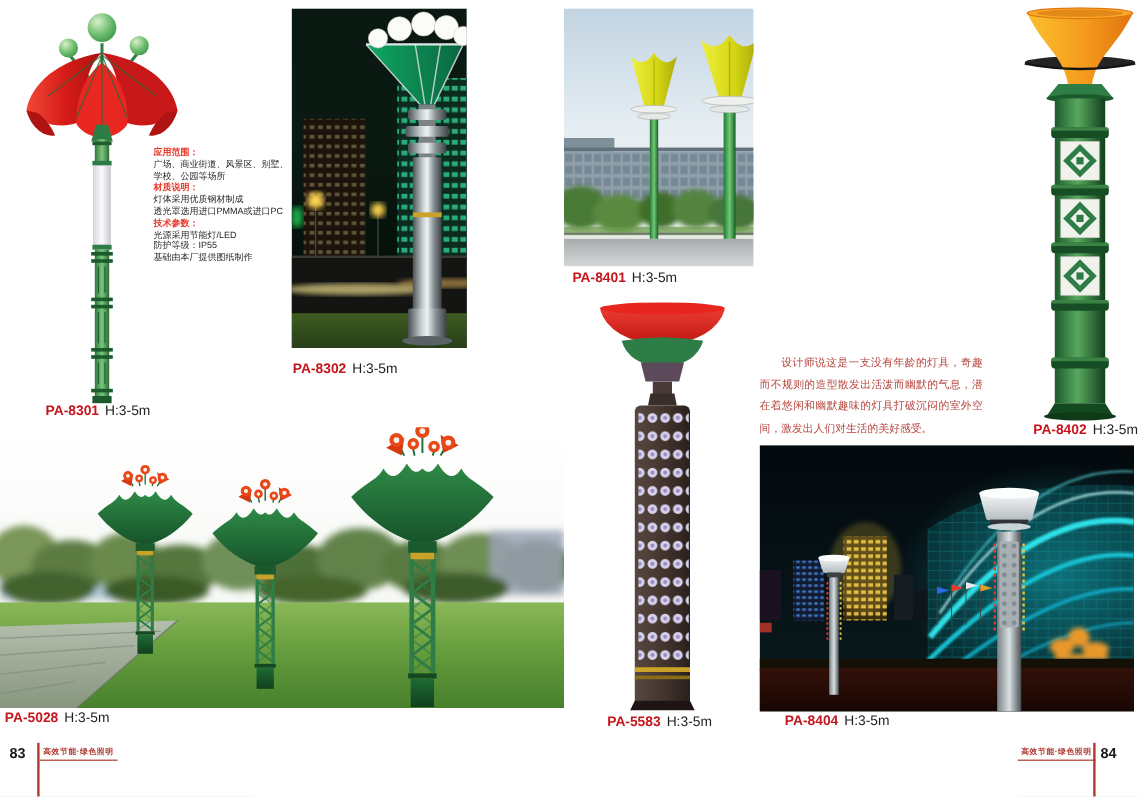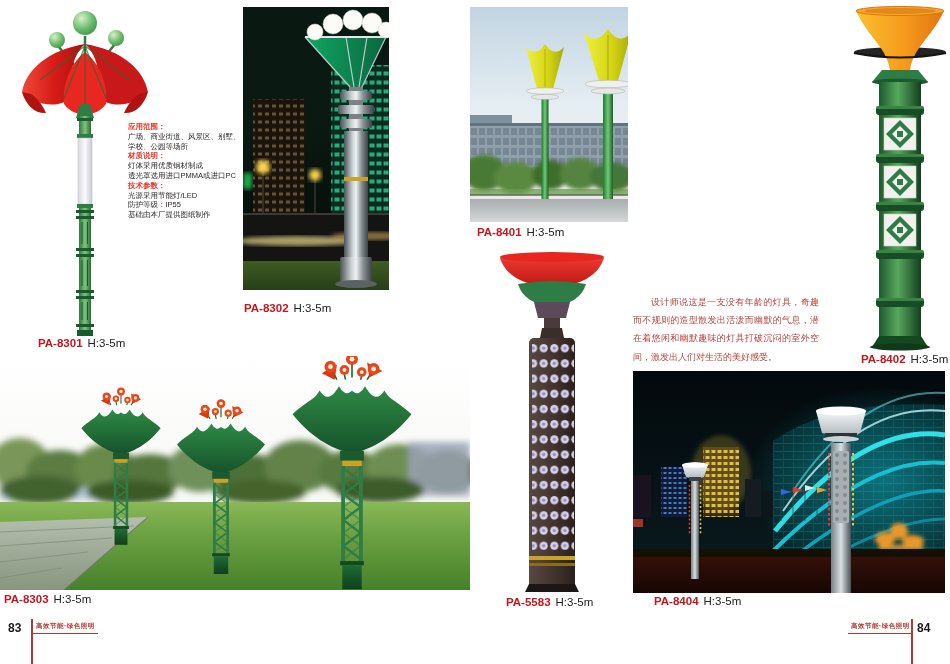--- a/index.html
+++ b/index.html
@@ -409,21 +409,21 @@
       <rect y="146" width="470" height="88" fill="url(#f-grass)"></rect>
       <path d="M0,166 L148,161 L64,234 L0,234 Z" fill="url(#f-stone)"></path>
       <path d="M0,176 L134,170 M0,190 L112,182 M0,206 L88,196 M0,222 L62,212" stroke="#7e8c7a" stroke-width="1" opacity=".7" fill="none"></path>
       <path d="M148,161 L64,234" stroke="#6a7866" stroke-width="1.2" opacity=".8" fill="none"></path>
       <use href="#f-lamp" transform="translate(121,52) scale(0.72)"></use>
       <use href="#f-lamp" transform="translate(221,66) scale(0.8)"></use>
       <use href="#f-lamp" transform="translate(352,28) scale(1.08)"></use>
     </svg>
   </div>
   <div class="prod-label" style="left:4px;top:592px;">
-    <span class="model">PA-8303</span><span class="hval">H:3-5m</span>
+    <span class="model">PA-5028</span><span class="hval">H:3-5m</span>
   </div>
 
   <div class="abs" style="left:633px;top:371px;">
     <svg width="312" height="222" viewBox="0 0 312 222">
       <defs>
         <linearGradient id="g-sky" x1="0" y1="0" x2="0" y2="1">
           <stop offset="0" stop-color="#03090c"></stop>
             <stop offset=".6" stop-color="#071418"></stop>
             <stop offset="1" stop-color="#0a1c1e"></stop>
         </linearGradient>

